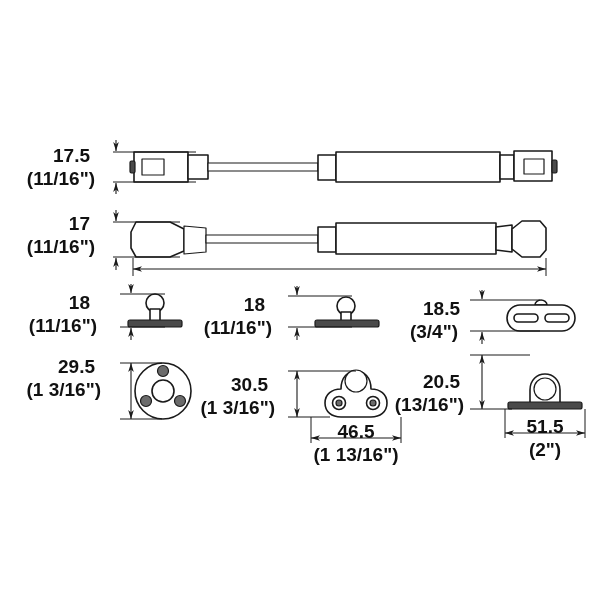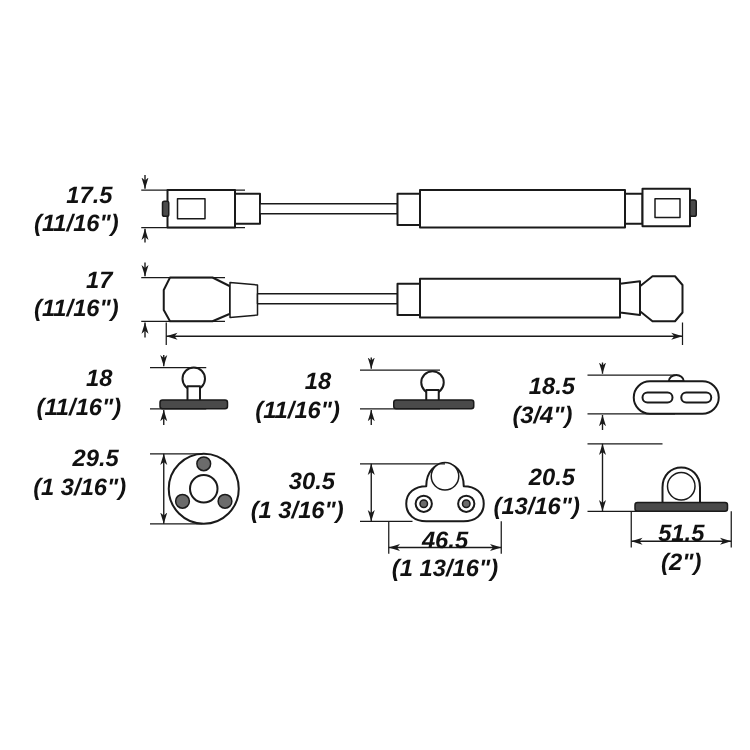--- a/index.html
+++ b/index.html
@@ -7,21 +7,20 @@
     padding: 0;
     background: #ffffff;
   }
   #page {
     position: relative;
     width: 600px;
     height: 600px;
     background: #ffffff;
     overflow: hidden;
     font-family: "Liberation Sans", sans-serif;
-    font-style: italic;
   }
   #drawing {
     position: absolute;
     left: 0;
     top: 0;
     width: 600px;
     height: 600px;
   }
   .dimtext {
     font-family: "Liberation Sans", sans-serif;

